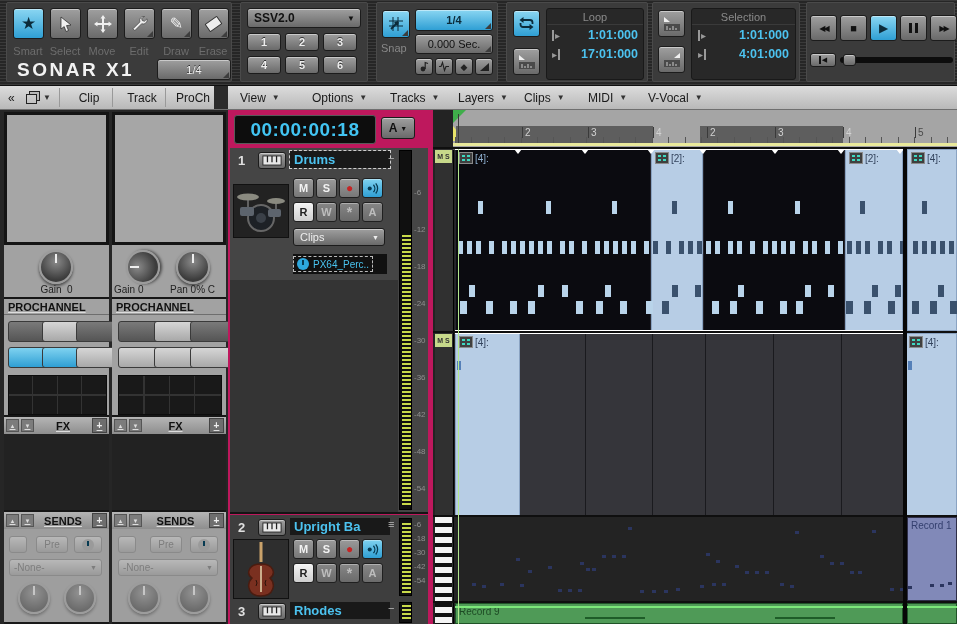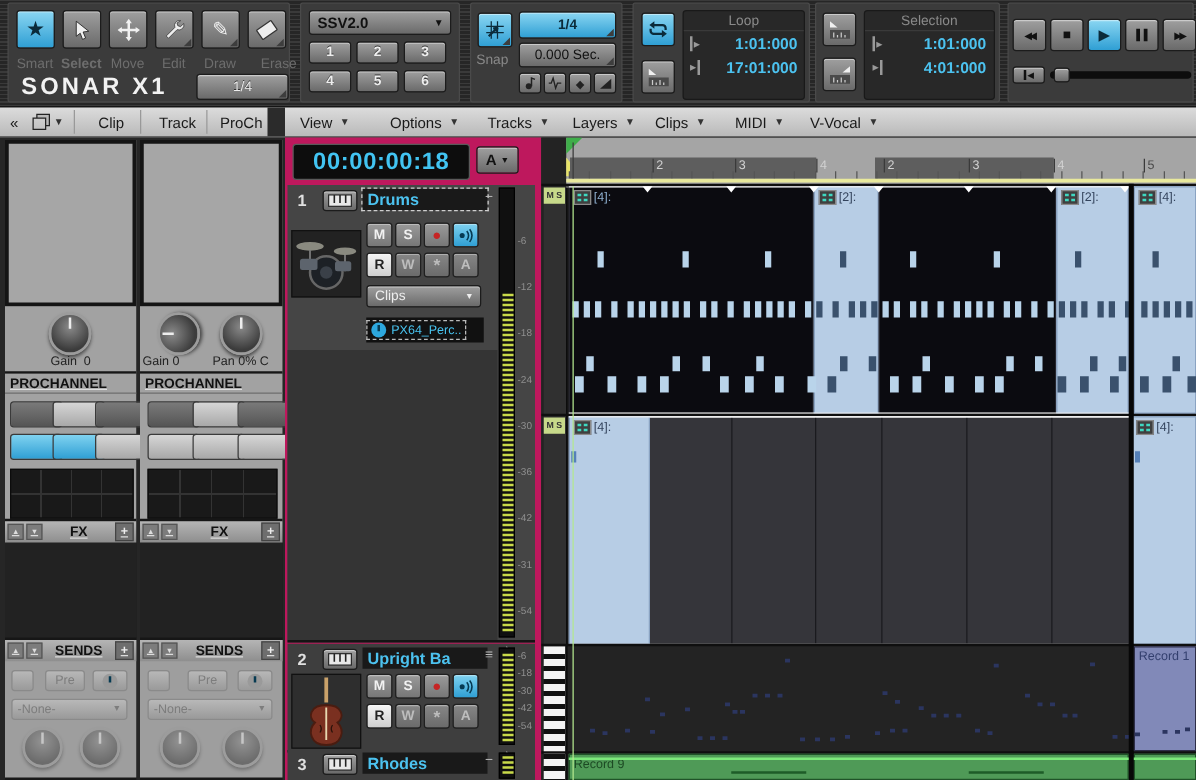--- a/index.html
+++ b/index.html
@@ -119,25 +119,25 @@
             <path d="M13.5 1.5 a4 4 0 0 0 -4.6 5.4 L2 13.8 L3.8 15.6 L10.7 8.7 a4 4 0 0 0 5.3 -4.9 L13.4 6.3 L11.2 5.5 L10.6 3.4 Z" fill="#ededed" stroke="#333" stroke-width=".6"></path>
           </svg>
       </div>
       <div class="abs btn3d fold" style="left:154px;top:5px;width:31px;height:31px;font-size:16px;color:#f0f0f0;">
           <span>✎</span>
         </div>
       <div class="abs btn3d fold" style="left:191px;top:5px;width:31px;height:31px;">
         <div style="width:13px;height:8px;background:#ededed;border:1px solid #333;transform:rotate(-35deg);border-radius:1px;"></div>
       </div>
       <div class="tool-label" style="left:4px;">Smart</div>
-      <div class="tool-label" style="left:41px;font-weight:bold;">Select</div>
+      <div class="tool-label" style="left:41px;">Select</div>
       <div class="tool-label" style="left:78px;">Move</div>
       <div class="tool-label" style="left:115px;">Edit</div>
       <div class="tool-label" style="left:152px;">Draw</div>
-      <div class="tool-label" style="left:199px;">Erase</div>
+      <div class="tool-label" style="left:189px;">Erase</div>
       <div id="logo">SONAR X1</div>
       <div class="abs btn3d fold" style="left:150px;top:56px;width:74px;height:21px;font-size:11px;color:#eee;text-shadow:0 -1px 0 #333;">
           <span>1/4</span>
         </div>
     </div>
 
     <div class="module" style="left:240px;width:128px;">
       <div class="abs btn3d" style="left:6px;top:5px;width:114px;height:20px;justify-content:flex-start;padding-left:6px;font-size:12px;font-weight:bold;">
         <span>SSV2.0</span>
         <span style="margin-left:auto;margin-right:5px;font-size:8px;">▼</span>
@@ -693,21 +693,21 @@
         <div style="position: absolute; left: 2px; top: 348px; width: 9px; height: 2px; background: rgb(201, 218, 74);"></div>
         <div style="position: absolute; left: 2px; top: 352px; width: 9px; height: 2px; background: rgb(201, 218, 74);"></div>
       </div>
       <div class="mlabel" style="left: 414px; top: 188px;">-6</div>
       <div class="mlabel" style="left: 414px; top: 225px;">-12</div>
       <div class="mlabel" style="left: 414px; top: 262px;">-18</div>
       <div class="mlabel" style="left: 414px; top: 299px;">-24</div>
       <div class="mlabel" style="left: 414px; top: 336px;">-30</div>
       <div class="mlabel" style="left: 414px; top: 373px;">-36</div>
       <div class="mlabel" style="left: 414px; top: 410px;">-42</div>
-      <div class="mlabel" style="left: 414px; top: 447px;">-31</div>
+      <div class="mlabel" style="left: 414px; top: 447px;">-48</div>
       <div class="mlabel" style="left: 414px; top: 484px;">-54</div>
       <div class="meter" style="left: 399px; top: 518px; height: 78px;">
         <div style="position: absolute; left: 2px; top: 4px; width: 9px; height: 2px; background: rgb(201, 218, 74);"></div>
         <div style="position: absolute; left: 2px; top: 8px; width: 9px; height: 2px; background: rgb(201, 218, 74);"></div>
         <div style="position: absolute; left: 2px; top: 12px; width: 9px; height: 2px; background: rgb(201, 218, 74);"></div>
         <div style="position: absolute; left: 2px; top: 16px; width: 9px; height: 2px; background: rgb(201, 218, 74);"></div>
         <div style="position: absolute; left: 2px; top: 20px; width: 9px; height: 2px; background: rgb(201, 218, 74);"></div>
         <div style="position: absolute; left: 2px; top: 24px; width: 9px; height: 2px; background: rgb(201, 218, 74);"></div>
         <div style="position: absolute; left: 2px; top: 28px; width: 9px; height: 2px; background: rgb(201, 218, 74);"></div>
         <div style="position: absolute; left: 2px; top: 32px; width: 9px; height: 2px; background: rgb(201, 218, 74);"></div>

